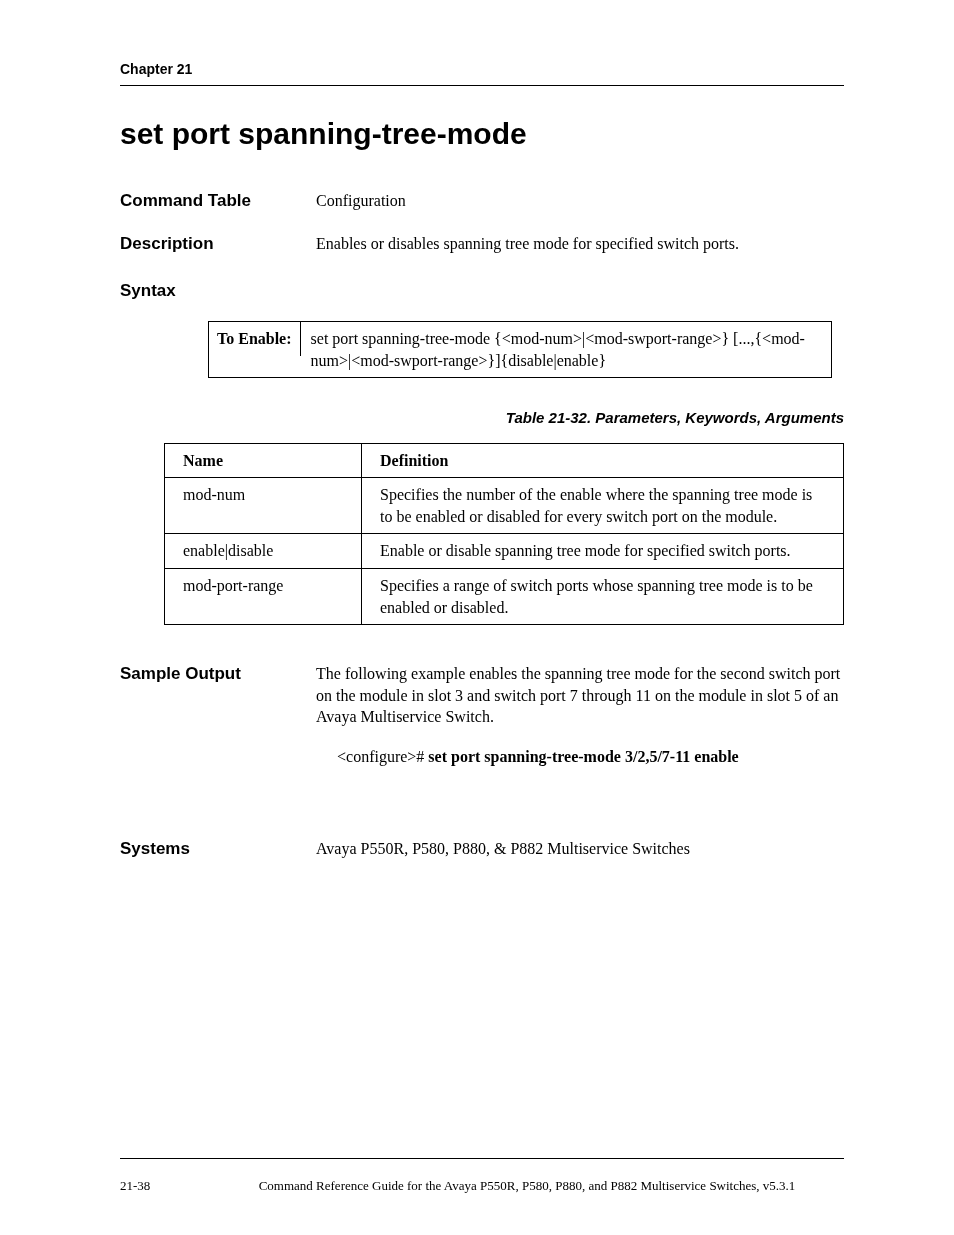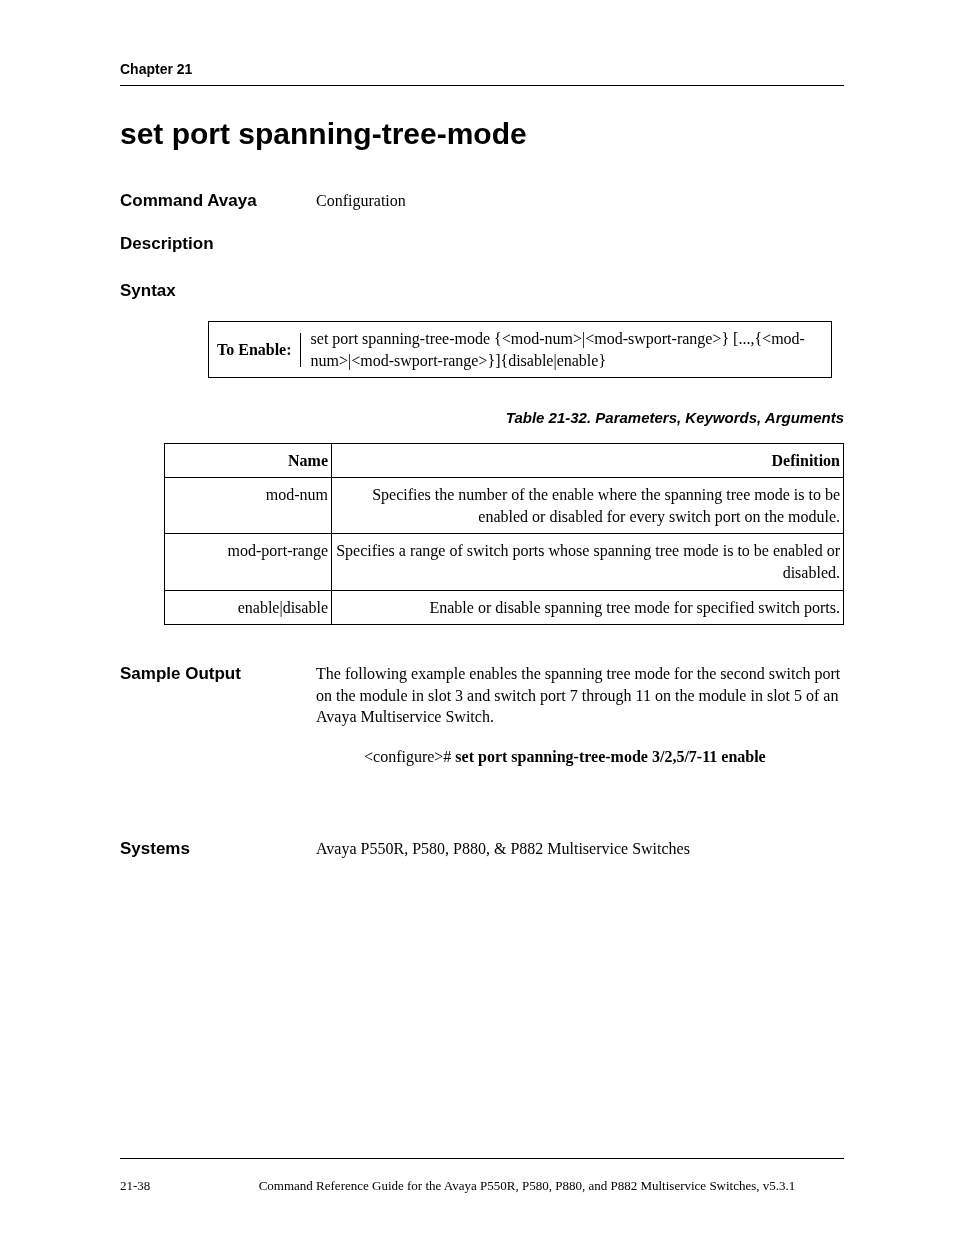--- a/index.html
+++ b/index.html
@@ -47,21 +47,21 @@
     font-weight: bold;
     font-size: 17px;
     margin: 24px 0 18px 0;
   }
   
   .syntax-box {
     border: 1px solid #000;
     margin-left: 88px;
     margin-right: 12px;
     display: flex;
-    align-items: center;
+    align-items: flex-start;
   }
   .syntax-left {
     border-right: 1px solid #000;
     padding: 6px 8px;
     font-weight: bold;
     white-space: nowrap;
   }
   .syntax-right {
     padding: 6px 10px;
     flex: 1;
@@ -76,35 +76,35 @@
     font-size: 15px;
   }
   
   table.params {
     border-collapse: collapse;
     margin-left: 44px;
     width: calc(100% - 44px);
   }
   table.params th, table.params td {
     border: 1px solid #000;
-    padding: 6px 3px;
-    text-align: right;
+    padding: 6px 18px;
+    text-align: left;
     vertical-align: top;
   }
   table.params th {
     font-weight: bold;
     font-family: Georgia, serif;
   }
   table.params .col-name { width: 160px; }
   
   .sample-output-block {
     margin-top: 38px;
   }
   .sample-indent {
-    margin-left: 48px;
+    margin-left: 21px;
     margin-top: 18px;
     margin-bottom: 18px;
   }
   .cmd-bold { font-weight: bold; }
   
   .footer {
     position: fixed;
     bottom: 40px;
     left: 120px;
     right: 110px;
@@ -118,26 +118,27 @@
 </style>
 </head>
 <body>
 
 <div class="chapter-header">Chapter 21</div>
 <div class="rule-top"></div>
 
 <h1 class="page-title">set port spanning-tree-mode</h1>
 
 <div class="field-row">
-  <div class="field-label">Command Avaya</div>
+  <div class="field-label">Command Table</div>
   <div class="field-value">Configuration</div>
 </div>
 
 <div class="field-row">
   <div class="field-label">Description</div>
+  <div class="field-value">Enables or disables spanning tree mode for specified switch ports.</div>
 </div>
 
 <div class="section-heading">Syntax</div>
 
 <div class="syntax-box">
   <div class="syntax-left">To Enable:</div>
   <div class="syntax-right">set port spanning-tree-mode {&lt;mod-num&gt;|&lt;mod-swport-range&gt;} [...,{&lt;mod-num&gt;|&lt;mod-swport-range&gt;}]{disable|enable}</div>
 </div>
 
 <div class="table-caption">Table 21-32.  Parameters, Keywords, Arguments</div>
@@ -148,26 +149,26 @@
       <th class="col-name">Name</th>
       <th>Definition</th>
     </tr>
   </thead>
   <tbody>
     <tr>
       <td>mod-num</td>
       <td>Specifies the number of the enable where the spanning tree mode is to be enabled or disabled for every switch port on the module.</td>
     </tr>
     <tr>
+      <td>enable|disable</td>
+      <td>Enable or disable spanning tree mode for specified switch ports.</td>
+    </tr>
+    <tr>
       <td>mod-port-range</td>
       <td>Specifies a range of switch ports whose spanning tree mode is to be enabled or disabled.</td>
-    </tr>
-    <tr>
-      <td>enable|disable</td>
-      <td>Enable or disable spanning tree mode for specified switch ports.</td>
     </tr>
   </tbody>
 </table>
 
 <div class="field-row sample-output-block">
   <div class="field-label">Sample Output</div>
   <div class="field-value">
     <div>The following example enables the spanning tree mode for the second switch port on the module in slot 3 and switch port 7 through 11 on the module in slot 5 of an Avaya Multiservice Switch.</div>
     <div class="sample-indent">
       <span>&lt;configure&gt;# </span><span class="cmd-bold">set port spanning-tree-mode 3/2,5/7-11 enable</span>

